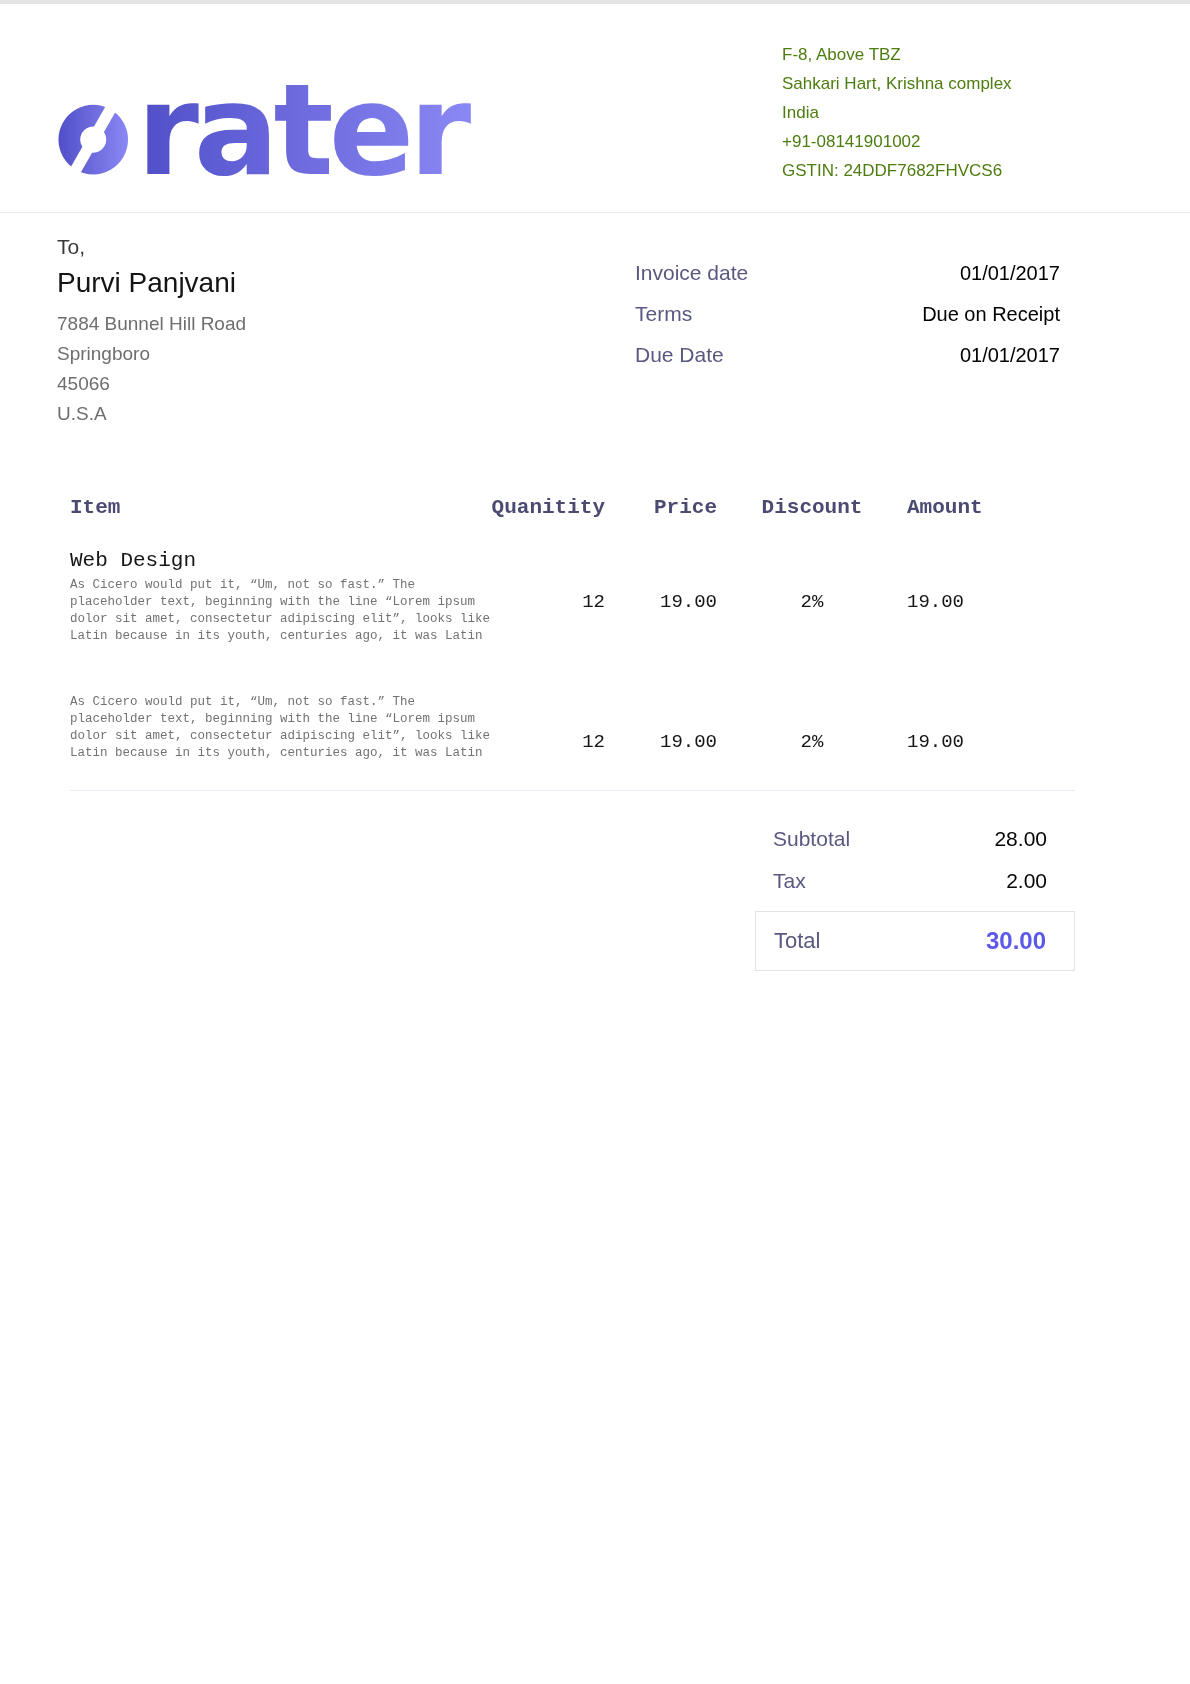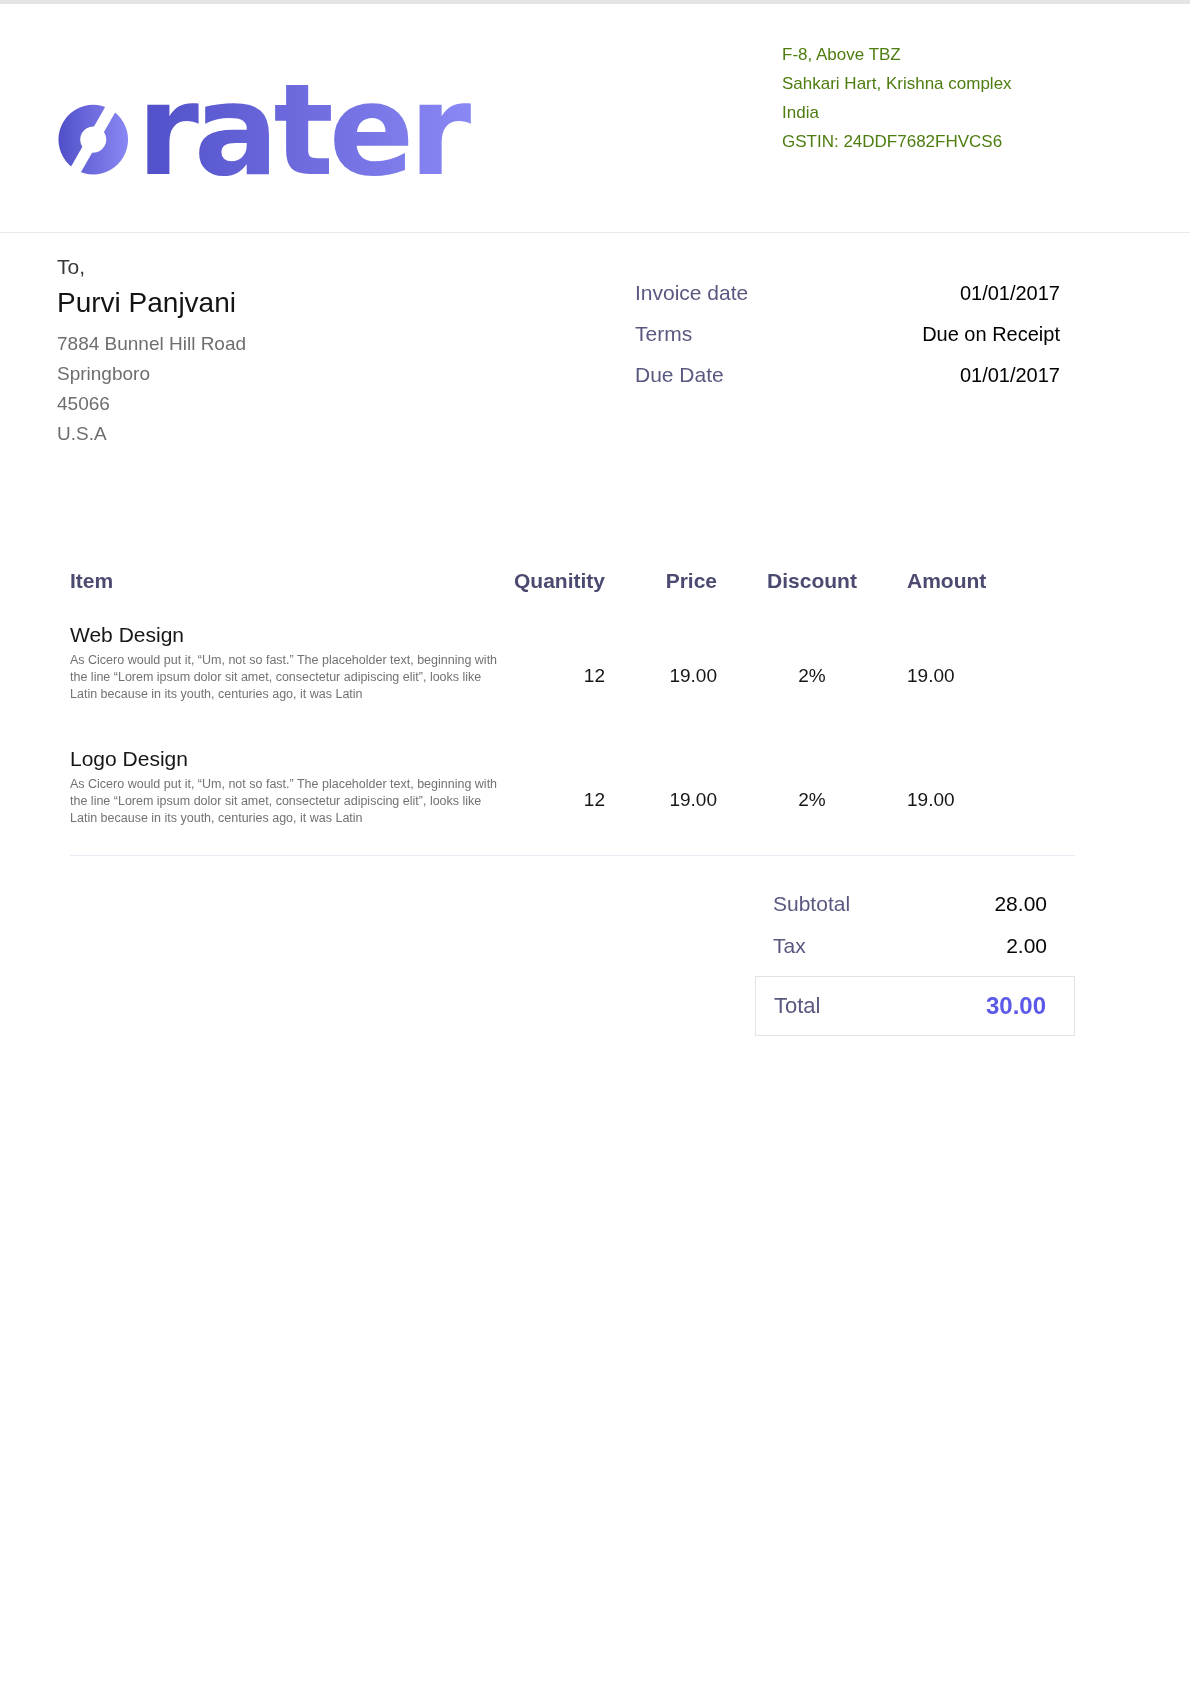--- a/index.html
+++ b/index.html
@@ -7,41 +7,41 @@
   body {
     width:1190px; height:1684px;
     font-family:"Liberation Sans", sans-serif;
     color:#1a1a1a; position:relative; overflow:hidden;
   }
   .top-bar { height:4px; background:#e4e4e4; width:100%; }
 
   
   .header {
     display:flex; justify-content:space-between; align-items:flex-start;
-    padding:30px 128px 40px 48px;
+    padding:30px 128px 20px 48px;
     border-bottom:1px solid #e9e9e9;
   }
   .logo-wrap { margin-top:36px; }
   .logo-svg { width:435px; height:auto; display:block; }
   .company { width:280px; padding-top:6px; }
   .company-name { font-size:26px; font-weight:bold; color:#0b0b0b; letter-spacing:0.5px; margin-bottom:14px; }
   .company-line { font-size:17px; color:#4d7c0f; line-height:29px; }
 
   
   .parties { display:flex; justify-content:space-between; padding:22px 130px 0 57px;gap:32px; }
   .bill-to-label { font-size:21px; color:#3a3a3a; }
   .bill-to-name { font-size:28px; font-weight:500; color:#141414; margin:8px 0 10px; }
   .bill-line { font-size:19px; color:#6e6e6e; line-height:30px; }
   .meta { width:425px; margin-top:26px; }
   .meta-row { display:flex; justify-content:space-between; align-items:baseline; margin-bottom:17px; }
   .meta-label { font-size:21px; color:#595880; }
   .meta-value { font-size:20px; color:#000; font-weight:500; }
 
   
-  .items { margin:120px 45px 0 70px; width:1005px; }
+  .items { margin:67px 45px 0 70px; width:1005px;font-family:Liberation Mono, monospace; }
   .tbl { width:977px; }
   .tbl-grid { display:grid; grid-template-columns:420px 115px 112px 190px 140px; }
   .th { font-size:21px; font-weight:bold; color:#4b4a70; }
   .col-item   { text-align:left; }
   .col-qty    { text-align:right; }
   .col-price  { text-align:right; }
   .col-disc   { text-align:center; }
   .col-amount { text-align:left; }
   .row { margin-top:30px; }
   .item-name { font-size:21px; color:#161616; }
@@ -80,20 +80,21 @@
 
       <path fill="url(#craterGrad)" fill-rule="evenodd" d="M52,40 a40,40 0 1,0 0.01,0 Z M52,65 a15,15 0 1,1 -0.01,0 Z"></path>
       <line x1="85" y1="22" x2="22" y2="132" stroke="#ffffff" stroke-width="13"></line>
       <text x="102" y="120" font-family="DejaVu Sans, sans-serif" font-weight="bold" font-size="145" letter-spacing="-6" fill="url(#craterGrad)">rater</text>
     </svg>
   </div>
   <div class="company">
     <div class="company-line">F-8, Above TBZ</div>
     <div class="company-line">Sahkari Hart, Krishna complex</div>
     <div class="company-line">India</div>
+    <div class="company-line">+91-08141901002</div>
     <div class="company-line">GSTIN: 24DDF7682FHVCS6</div>
   </div>
 </div>
 
 <div class="parties">
   <div>
     <div class="bill-to-label">To,</div>
     <div class="bill-to-name">Purvi Panjvani</div>
     <div class="bill-line">7884 Bunnel Hill Road</div>
     <div class="bill-line">Springboro</div>
@@ -133,21 +134,20 @@
         <div class="item-desc">As Cicero would put it, “Um, not so fast.” The placeholder text, beginning with the line “Lorem ipsum dolor sit amet, consectetur adipiscing elit”, looks like Latin because in its youth, centuries ago, it was Latin</div>
       </div>
       <div class="num col-qty">12</div>
       <div class="num col-price">19.00</div>
       <div class="num col-disc">2%</div>
       <div class="num col-amount">19.00</div>
     </div>
 
     <div class="tbl-grid row" style="margin-top:44px;">
       <div class="col-item">
-        <div class="item-name">Logo Design</div>
         <div class="item-desc">As Cicero would put it, “Um, not so fast.” The placeholder text, beginning with the line “Lorem ipsum dolor sit amet, consectetur adipiscing elit”, looks like Latin because in its youth, centuries ago, it was Latin</div>
       </div>
       <div class="num col-qty">12</div>
       <div class="num col-price">19.00</div>
       <div class="num col-disc">2%</div>
       <div class="num col-amount">19.00</div>
     </div>
   </div>
 
   <div class="table-divider"></div>

